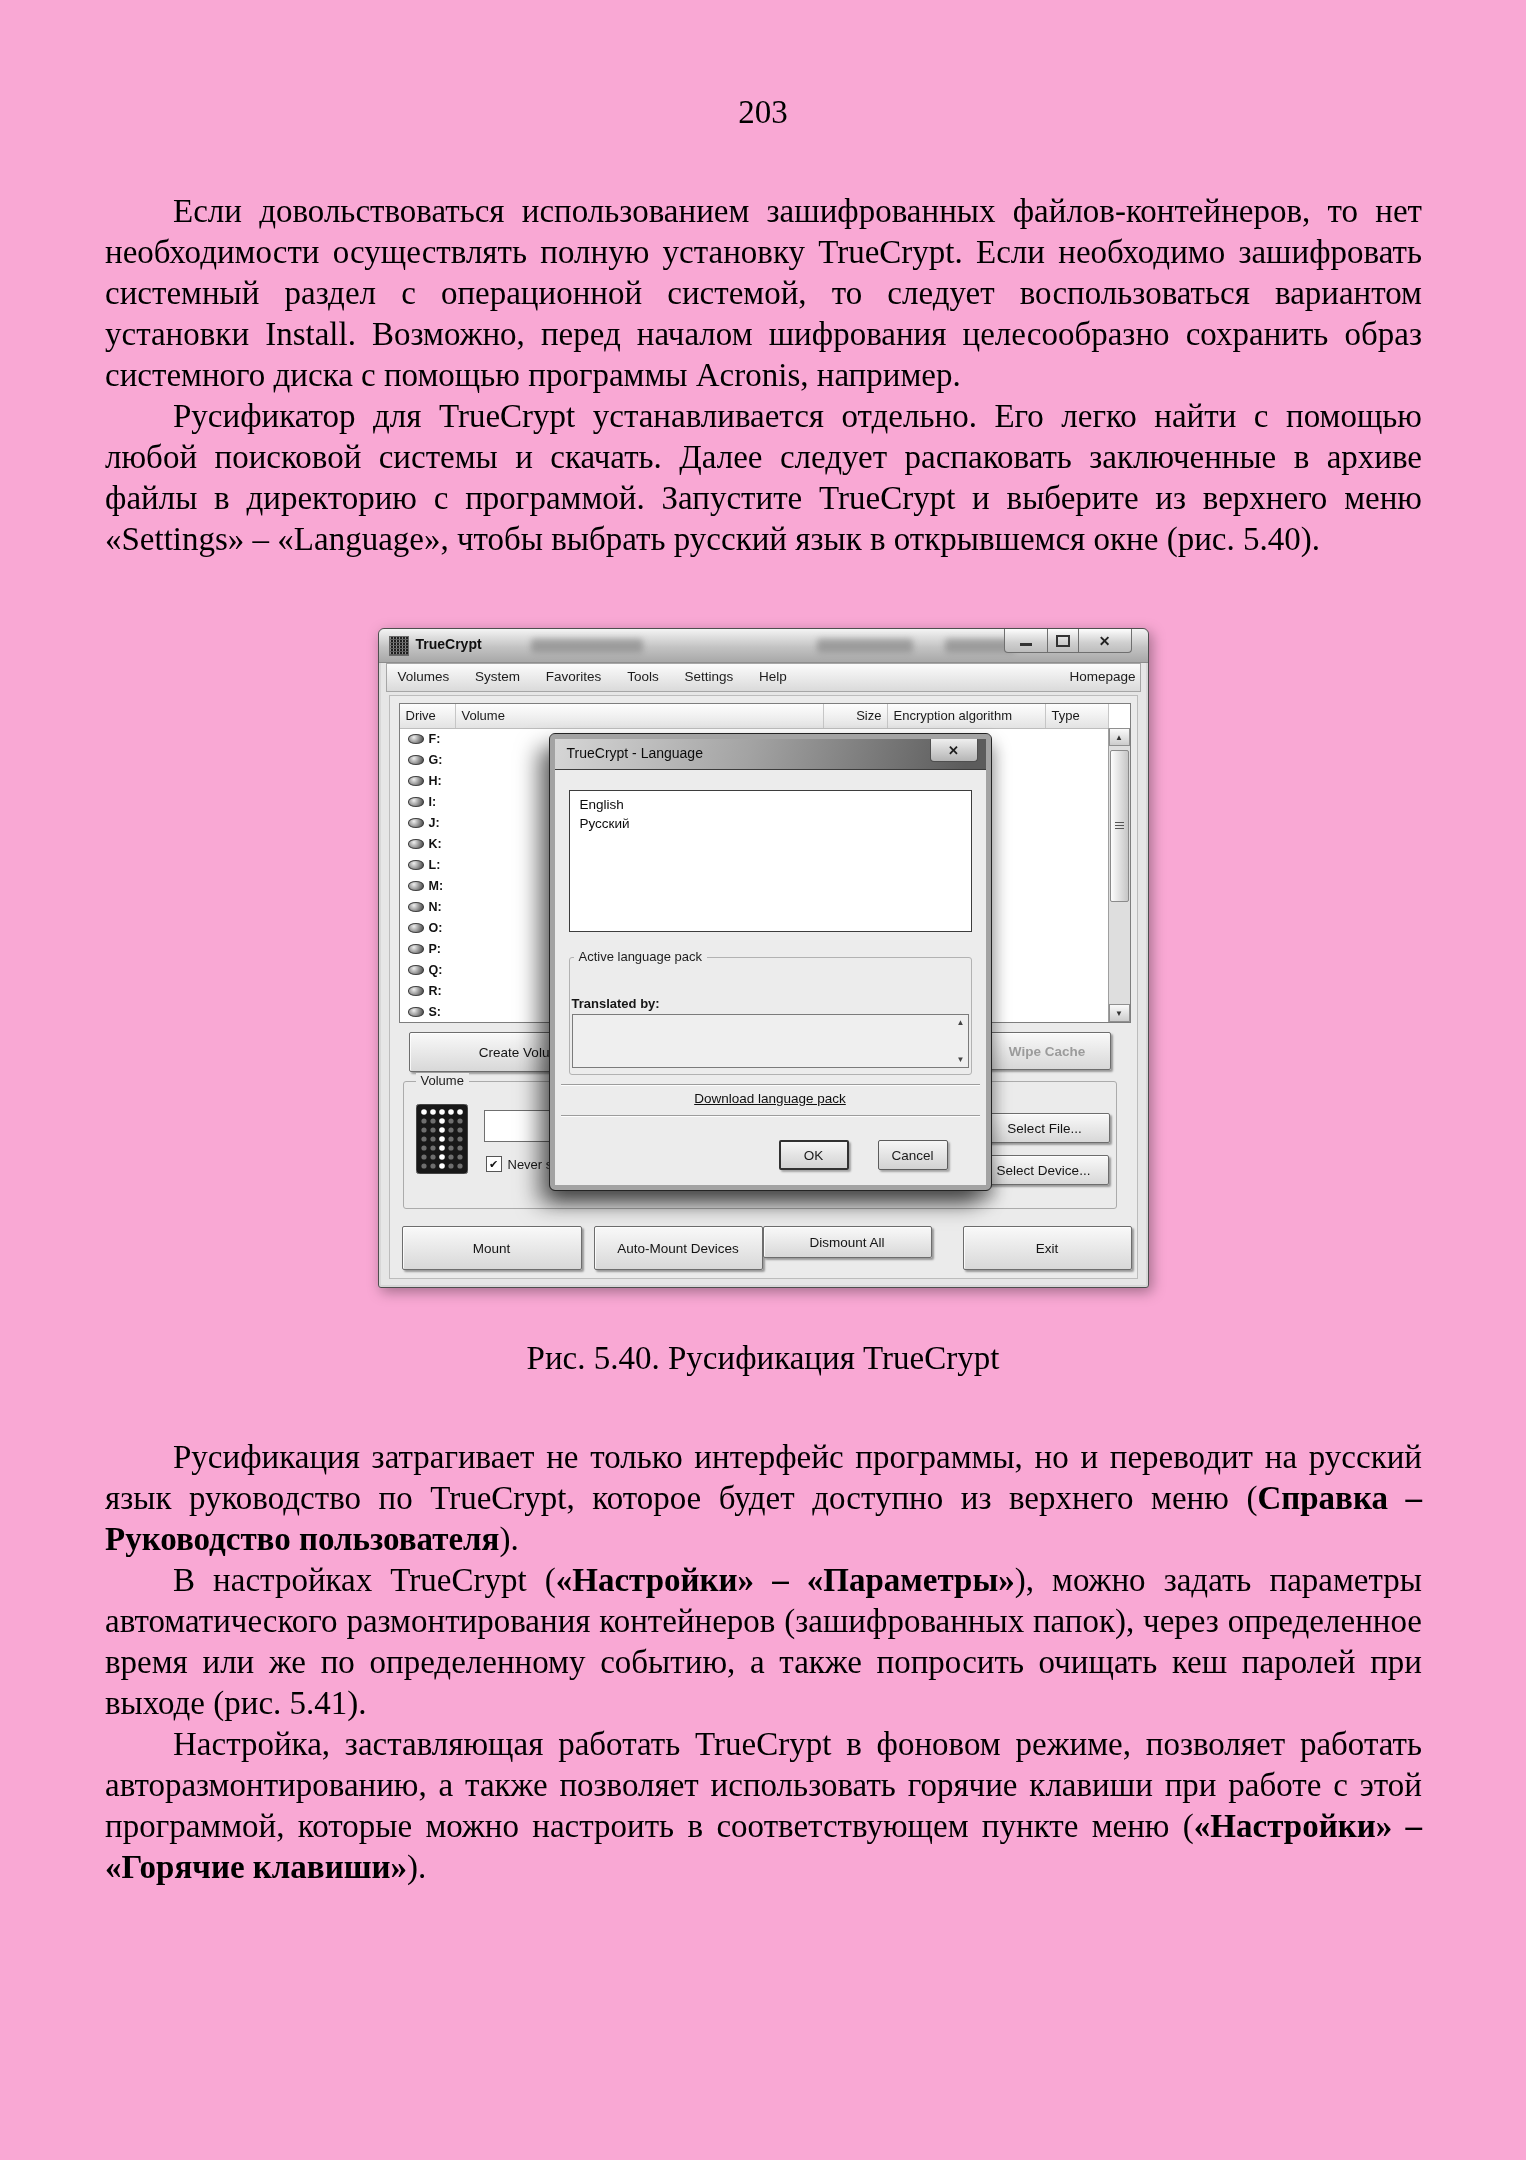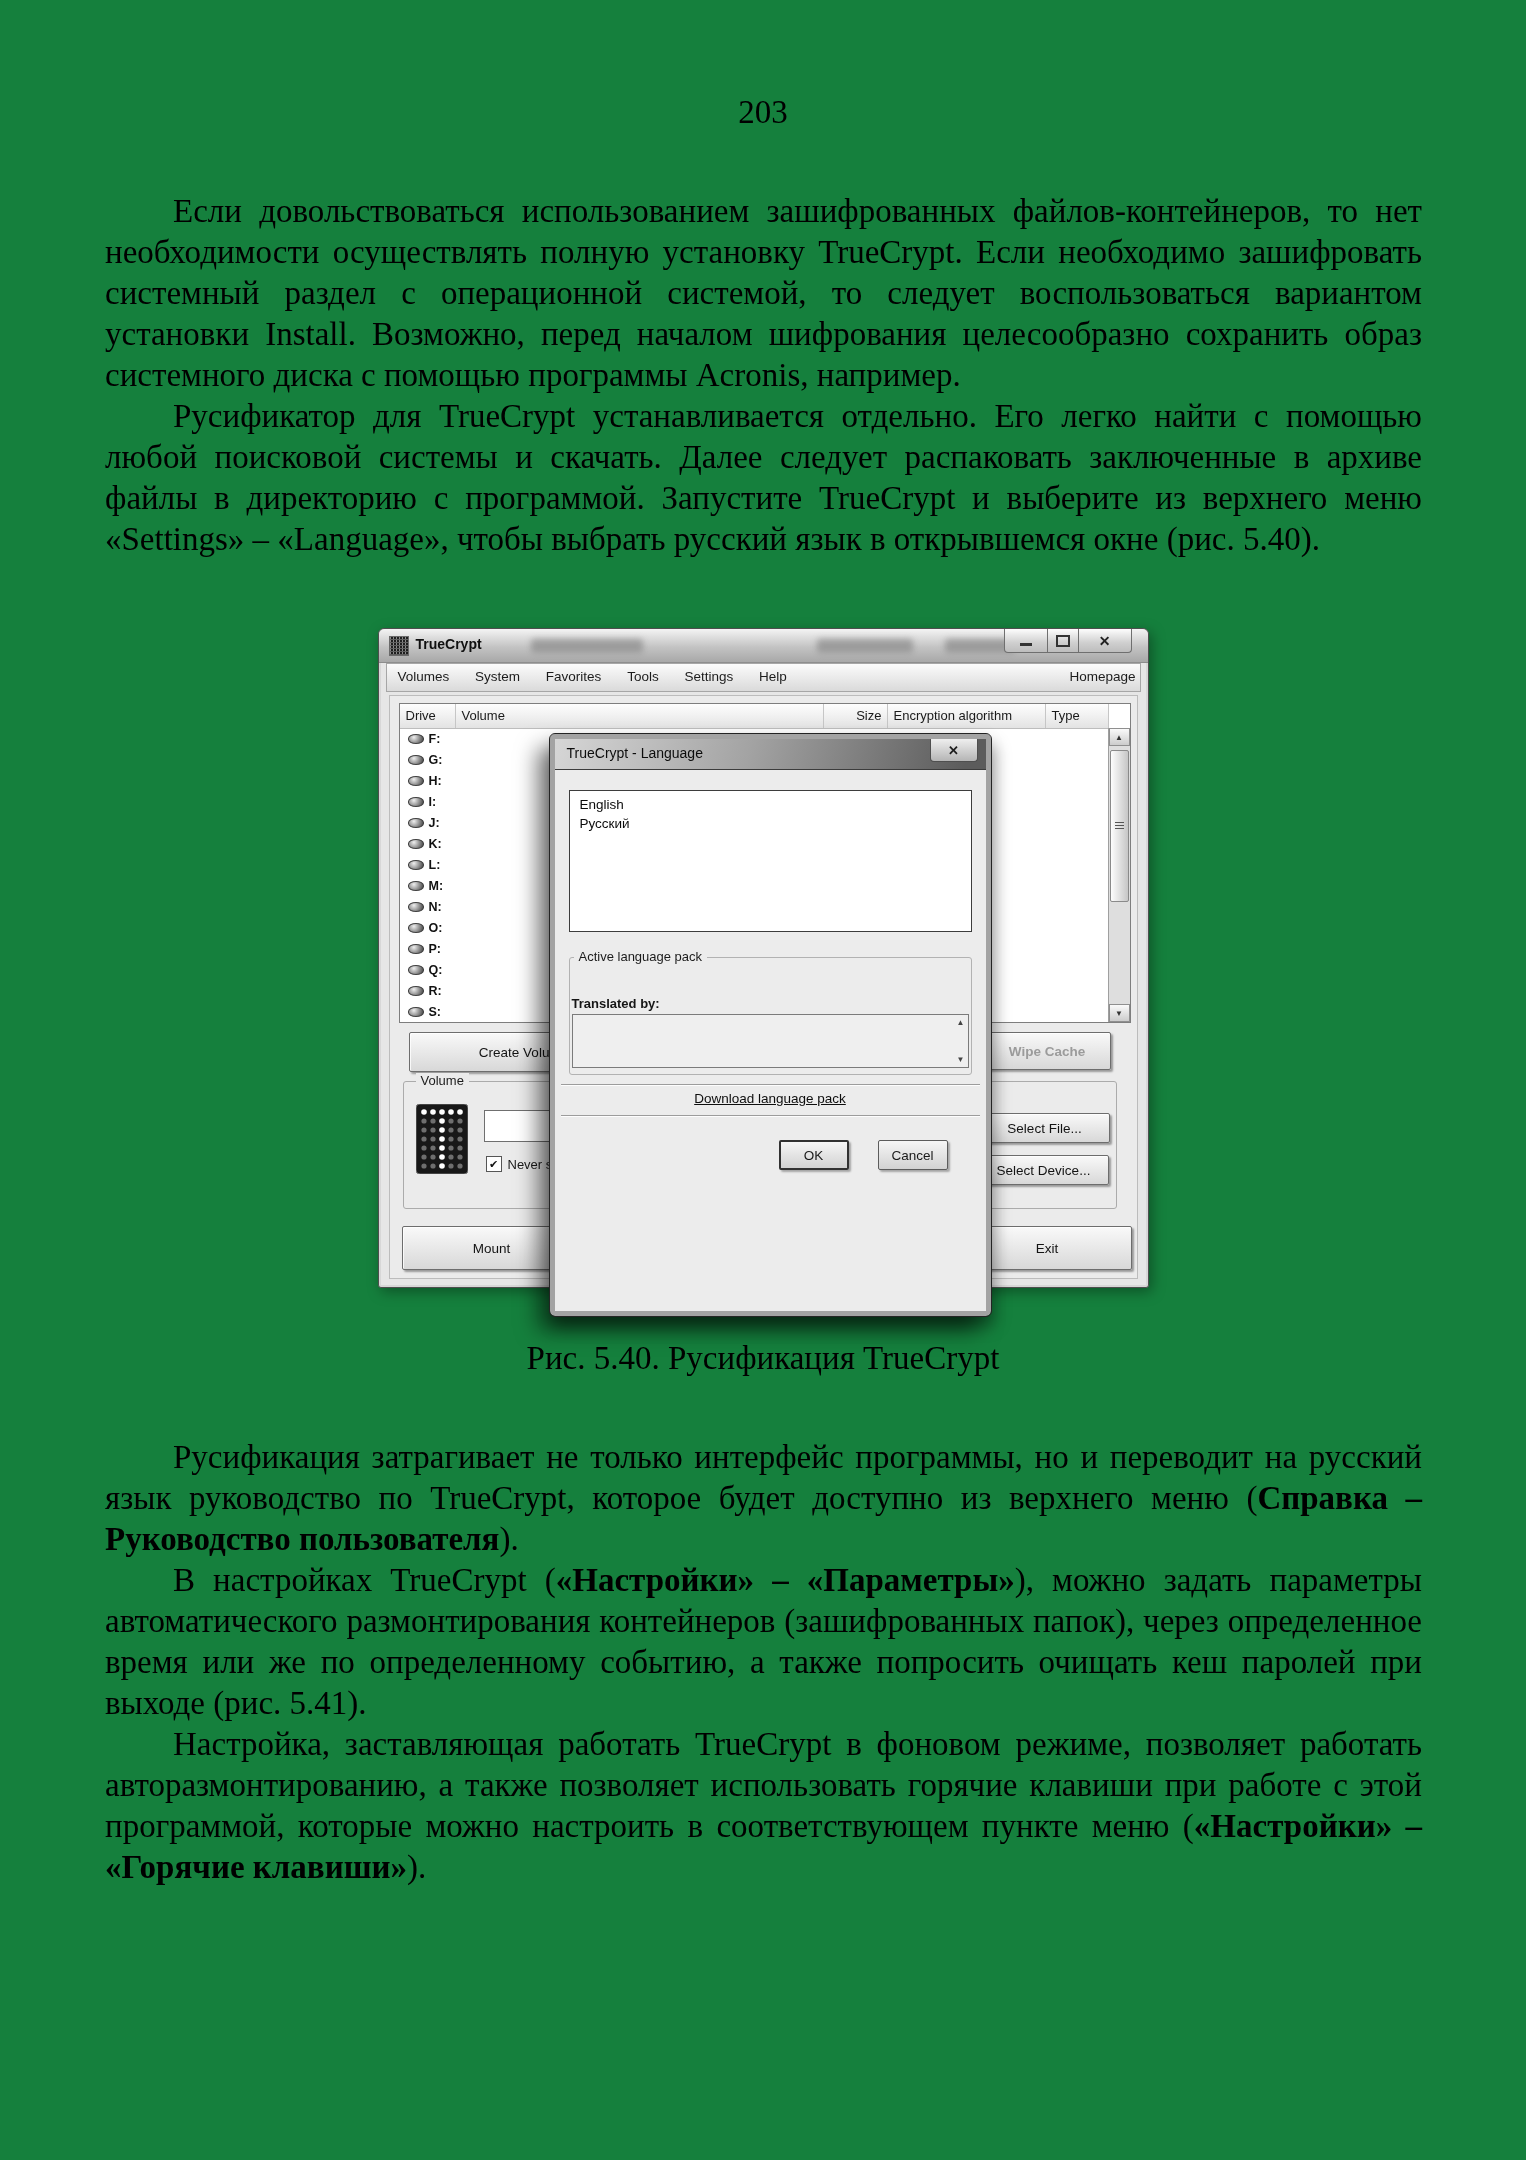--- a/index.html
+++ b/index.html
@@ -1,17 +1,17 @@
 <!DOCTYPE html>
 <html><head>
 <meta charset="utf-8">
 <style>
   html,body{margin:0;padding:0;background:#888;}
   .page{
-    position:relative;width:1526px;height:2160px;background:#15803d;
+    position:relative;width:1526px;height:2160px;background:#f9a8d4;
     margin:0 auto;font-family:"Liberation Serif", serif;color:#000;
     overflow:hidden;
   }
   .pageno{margin-top:92px;text-align:center;font-size:33px;line-height:41px;}
   .body-text{margin:58px 104px 0 105px;font-size:33px;line-height:41px;text-align:justify;}
   .body-text p{margin:0;text-indent:68px;hyphens:manual;}
   .body-text b{font-weight:700;}
   .caption{margin-top:52px;text-align:center;font-size:33px;line-height:41px;}
   .figure{margin-top:68px;height:658px;position:relative;}
 
@@ -86,21 +86,21 @@
   .vol-logo{position:absolute;left:12px;top:22px;}
   .vol-combo{position:absolute;left:80px;top:28px;width:400px;height:30px;background:#fff;border:1px solid #6f6f6f;}
   .vol-check{position:absolute;left:82px;top:74px;display:flex;align-items:center;font-size:13px;white-space:nowrap;}
   .cbox{width:14px;height:14px;background:#fff;border:1px solid #565656;margin-right:6px;
     display:flex;align-items:center;justify-content:center;font-size:11px;color:#111;}
   .b-selfile{left:576px;top:31px;width:130px;height:30px;position:absolute;}
   .b-seldev{left:575px;top:73px;width:130px;height:30px;position:absolute;}
   .vol-group .btn{position:absolute;}
 
   
-  .tc-dialog{position:absolute;left:171px;top:105px;width:441px;height:582px;z-index:5;
+  .tc-dialog{position:absolute;left:171px;top:105px;width:441px;height:456px;z-index:5;
     box-sizing:border-box;border:5px solid #a3a3a3;outline:1px solid #242424;border-radius:5px;
     background:#ececec;
     box-shadow:-12px 14px 22px rgba(0,0,0,.55), 4px 10px 16px rgba(0,0,0,.35);}
   .dlg-titlebar{position:relative;height:30px;
     background:linear-gradient(105deg,#d6d6d6,#a3a3a3 45%,#5c5c5c 95%);
     border-bottom:1px solid #3c3c3c;}
   .dlg-title{position:absolute;left:12px;top:6px;font-size:14px;color:#0d0d0d;font-family:"Liberation Sans",sans-serif;}
   .dlg-close{position:absolute;right:8px;top:0;width:46px;height:22px;
     background:linear-gradient(#efefef,#b5b5b5);border:1px solid #4f4f4f;border-top:none;
     border-radius:0 0 4px 4px;display:flex;align-items:center;justify-content:center;

